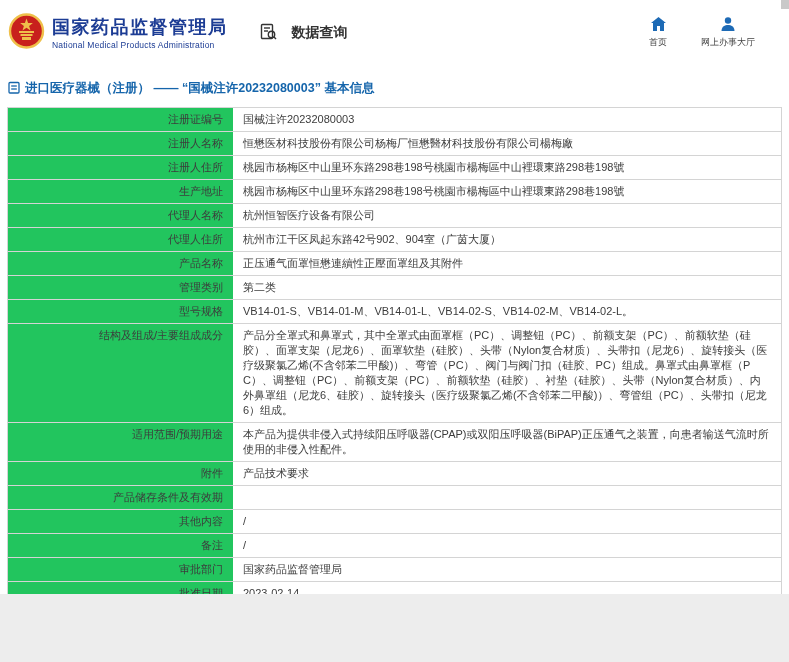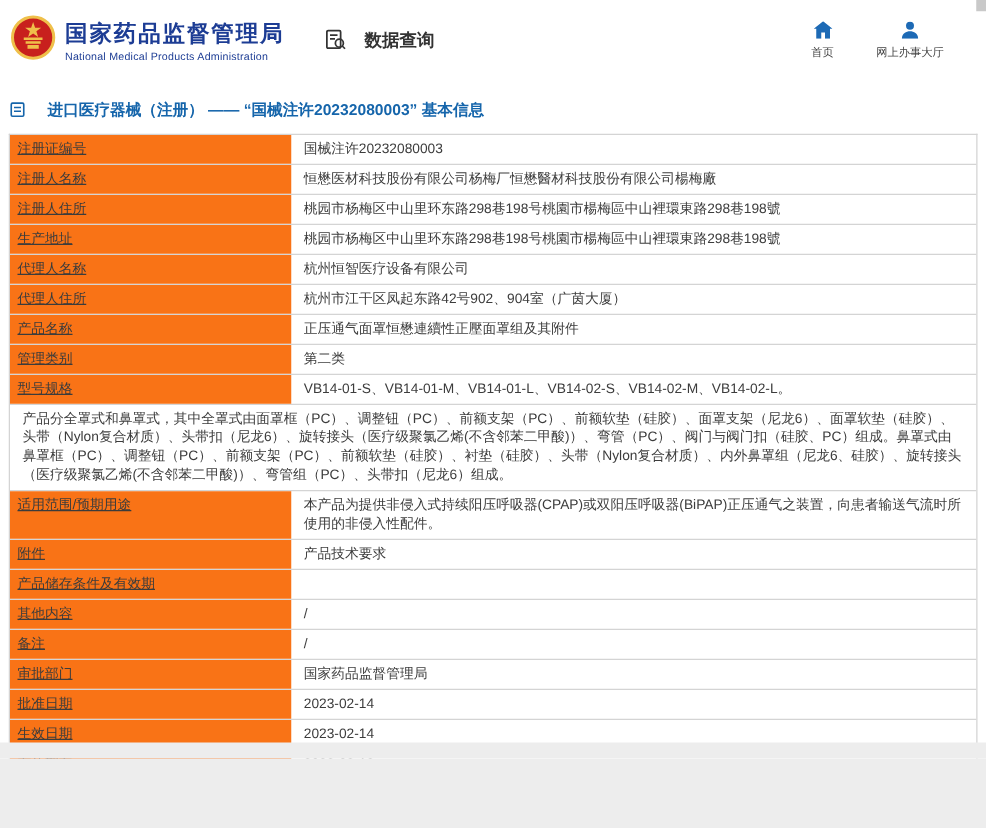--- a/index.html
+++ b/index.html
@@ -40,38 +40,38 @@
     margin-left:auto;
     display:flex; gap:26px; padding-right:20px;align-items:center;
   }
   .hnav {
     display:flex; flex-direction:column; align-items:center; gap:3px;
     font-size:9px; color:#444; cursor:pointer; min-width:34px;
   }
   
   .page-title {
     margin:16px 8px 10px 8px;
-    display:flex; align-items:center; gap:18px;
+    display:flex; align-items:center; gap:5px;
     color:#1565ab; font-size:12.5px; font-weight:bold;
   }
   
   .info-table {
     margin:0 7px;
     border:1px solid #d4d4d4;
     border-bottom:none;
     background:#fff;
   }
   .t-row { display:flex; border-bottom:1px solid #d4d4d4; }
   .t-label {
     width:225px; flex:0 0 225px;
-    background:#f97316;
+    background:#22c55e;
+    text-align:right;
     padding:4px 10px 4px 6px;
     font-size:11px; color:#3c3c3c;
     line-height:15px;
-    text-decoration:underline;
   }
   .t-value {
     flex:1;
     padding:4px 10px;
     font-size:11px; color:#3c3c3c;
     line-height:15px;
     min-height:23px;
     word-break:break-all;
   }
   
@@ -182,20 +182,21 @@
       </div>
       <div class="t-row">
         <div class="t-label">管理类别</div>
         <div class="t-value">第二类</div>
       </div>
       <div class="t-row">
         <div class="t-label">型号规格</div>
         <div class="t-value">VB14-01-S、VB14-01-M、VB14-01-L、VB14-02-S、VB14-02-M、VB14-02-L。</div>
       </div>
       <div class="t-row">
+        <div class="t-label">结构及组成/主要组成成分</div>
         <div class="t-value">产品分全罩式和鼻罩式，其中全罩式由面罩框（PC）、调整钮（PC）、前额支架（PC）、前额软垫（硅胶）、面罩支架（尼龙6）、面罩软垫（硅胶）、头带（Nylon复合材质）、头带扣（尼龙6）、旋转接头（医疗级聚氯乙烯(不含邻苯二甲酸)）、弯管（PC）、阀门与阀门扣（硅胶、PC）组成。鼻罩式由鼻罩框（PC）、调整钮（PC）、前额支架（PC）、前额软垫（硅胶）、衬垫（硅胶）、头带（Nylon复合材质）、内外鼻罩组（尼龙6、硅胶）、旋转接头（医疗级聚氯乙烯(不含邻苯二甲酸)）、弯管组（PC）、头带扣（尼龙6）组成。</div>
       </div>
       <div class="t-row">
         <div class="t-label">适用范围/预期用途</div>
         <div class="t-value">本产品为提供非侵入式持续阳压呼吸器(CPAP)或双阳压呼吸器(BiPAP)正压通气之装置，向患者输送气流时所使用的非侵入性配件。</div>
       </div>
       <div class="t-row">
         <div class="t-label">附件</div>
         <div class="t-value">产品技术要求</div>
       </div>

